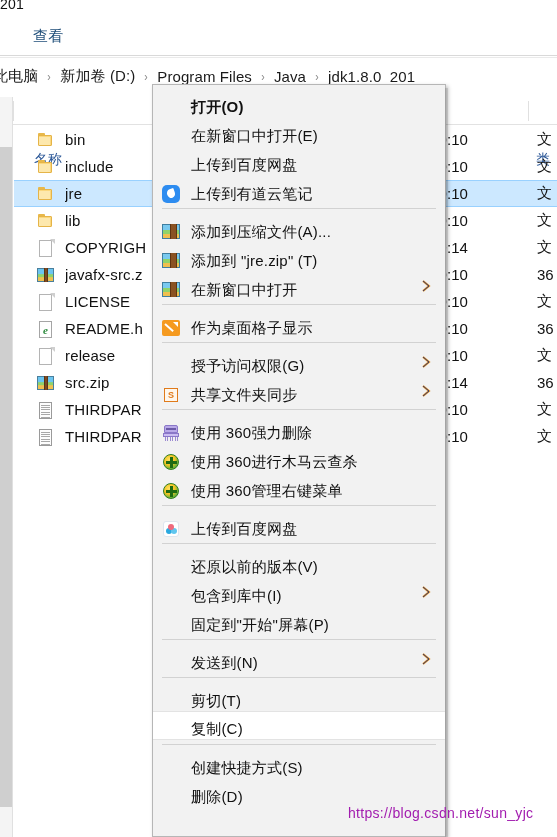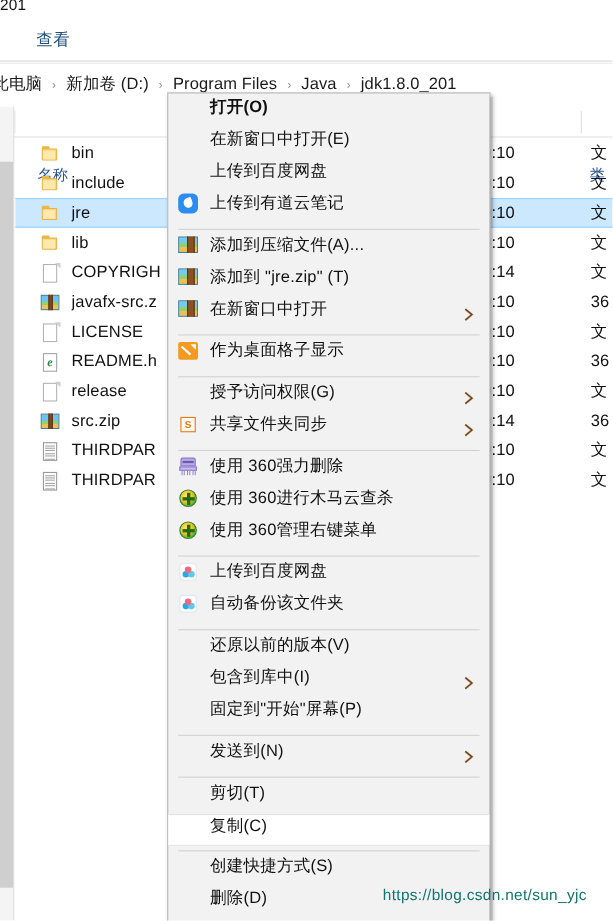--- a/index.html
+++ b/index.html
@@ -278,21 +278,21 @@
     content: "";
     position: absolute;
     right: -3px; top: 3px;
     width: 3px; bottom: -3px;
     background: rgba(0,0,0,0.10);
   }
   .mi {
     position: relative;
     height: 29px;
     display: flex;
-    align-items: flex-start;
+    align-items: flex-end;
     font-size: 15px;
     color: #111;
     white-space: nowrap;
     padding-left: 0;
     cursor: default;
   }
   .mi.hl {
     background: #ffffff;
     border-top: 1px solid #e3e3e3;
     border-bottom: 1px solid #e3e3e3;
@@ -444,21 +444,21 @@
   }
   .ic-baidu .p1 { left: 2px; top: 6px; background: #2aa9e0; }
   .ic-baidu .p2 { left: 7px; top: 6px; background: #60c6ee; }
   .ic-baidu .p3 { left: 4px; top: 2px; background: #ef6a7d; }
 
   
   .watermark {
     position: absolute;
     left: 348px; top: 805px;
     font-size: 14px;
-    color: #0f766e;
+    color: #a21caf;
     white-space: nowrap;
     letter-spacing: 0.3px;
     z-index: 60;
   }
 </style>
 </head>
 <body>
 
 <div id="root">
 
@@ -724,30 +724,20 @@
       <div class="mi">
         <span class="mi-ico">
           <span class="ic-baidu">
             <span class="p p1"></span>
             <span class="p p2"></span>
             <span class="p p3"></span>
           </span>
         </span>
         <span class="mi-label">上传到百度网盘</span>
       </div>
-      <div class="mi">
-        <span class="mi-ico">
-          <span class="ic-baidu">
-            <span class="p p1"></span>
-            <span class="p p2"></span>
-            <span class="p p3"></span>
-          </span>
-        </span>
-        <span class="mi-label">自动备份该文件夹</span>
-      </div>
       <div class="mi-sep"></div>
       <div class="mi">
         <span class="mi-ico"></span>
         <span class="mi-label">还原以前的版本(V)</span>
       </div>
       <div class="mi">
         <span class="mi-ico"></span>
         <span class="mi-label">包含到库中(I)</span>
         <span class="mi-arrow"><svg width="10" height="14" viewBox="0 0 10 14">
             <polyline points="2,2 8,7 2,12" fill="none" stroke="#e09020" stroke-width="2"></polyline>

